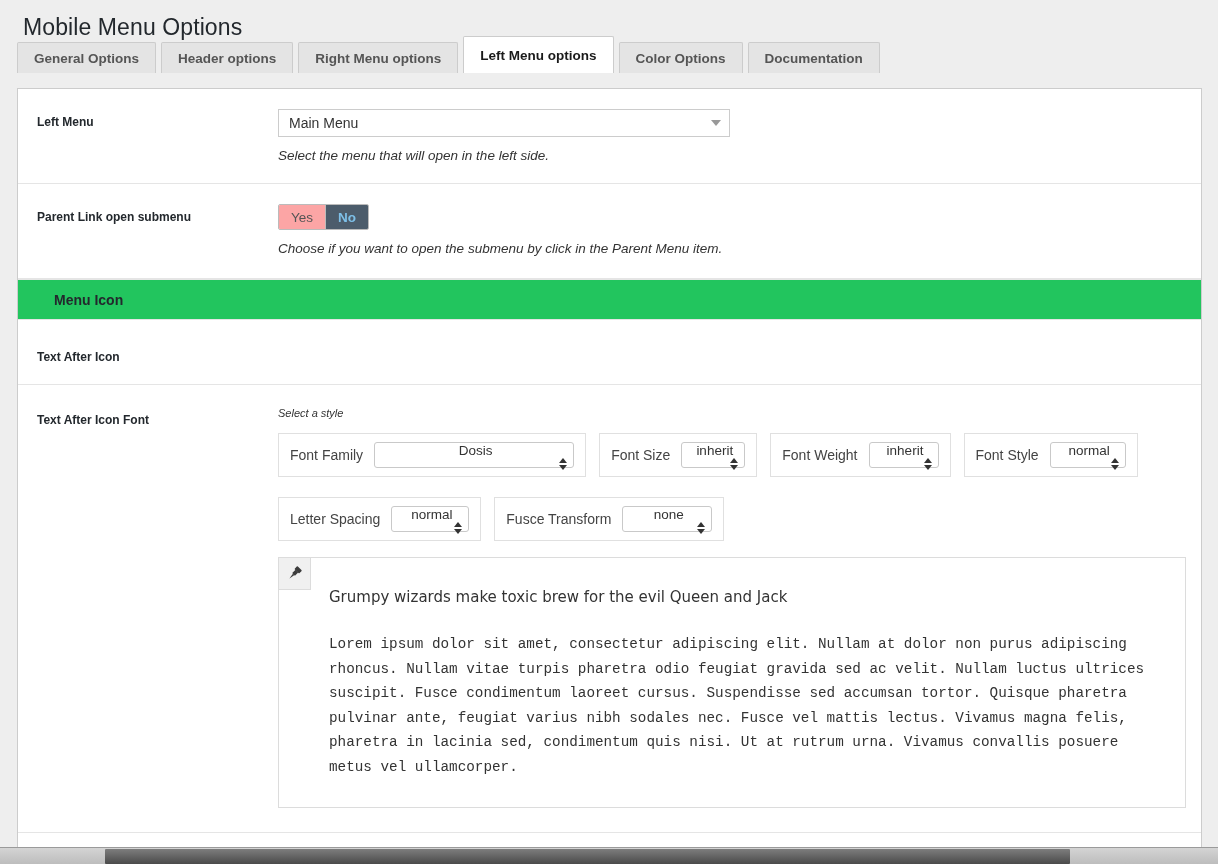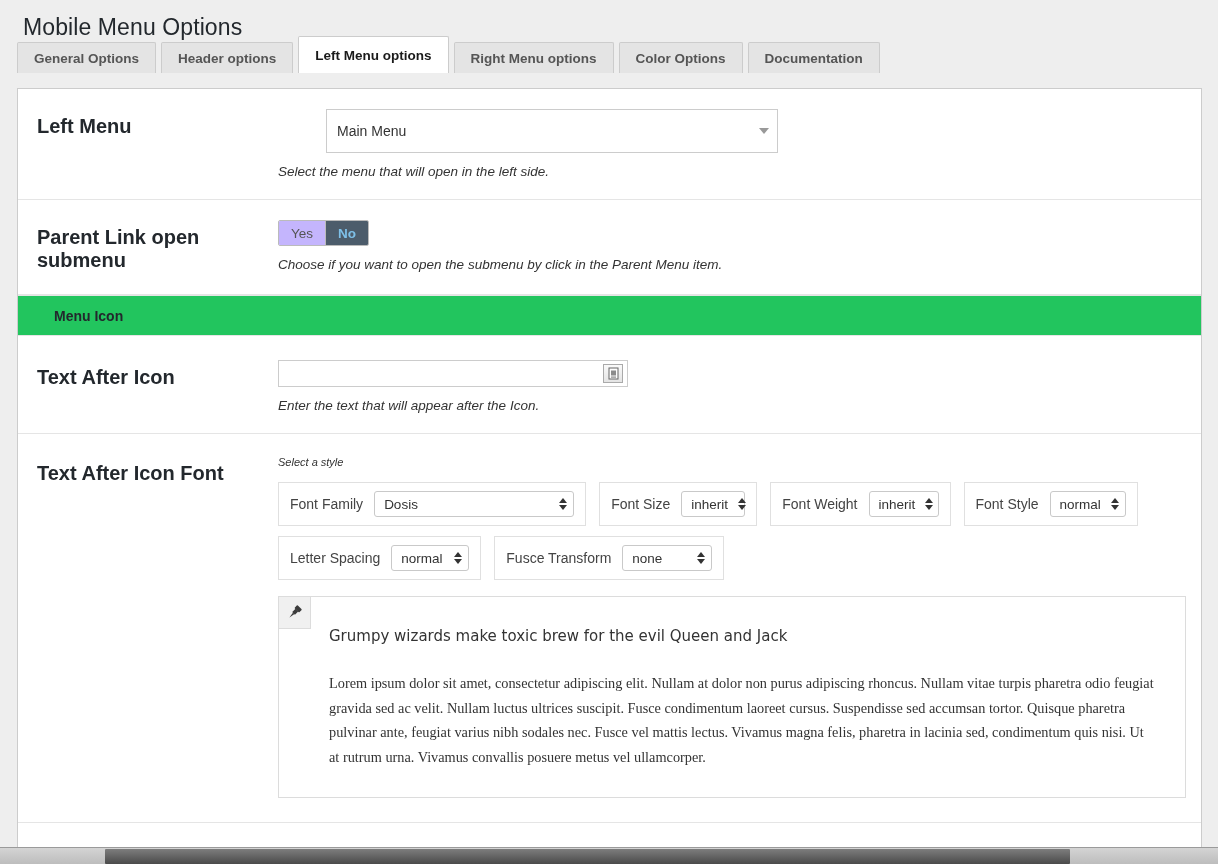--- a/index.html
+++ b/index.html
@@ -72,21 +72,21 @@
     padding: 18px 0 18px 0;
     position: relative;
   }
   .row .label-col {
     width: 260px;
     flex: 0 0 260px;
     padding-left: 19px;
     padding-top: 10px;
   }
   .row .label-col .field-label {
-    font-size: 20px;
+    font-size: 12px;
     font-weight: bold;
     color: #23282d;
   }
   .row .ctrl-col {
     flex: 1 1 auto;
     padding-right: 20px;
     padding-top: 4px;
   }
   .desc {
     font-style: italic;
@@ -105,31 +105,30 @@
     align-items: center;
     padding-left: 36px;
     font-size: 14px;
     font-weight: bold;
     color: #23282d;
   }
 
   
   .big-select {
     width: 452px;
-    height: 44px;
+    height: 28px;
     border: 1px solid #ccc;
     background: #fff;
     display: flex;
     align-items: center;
     padding: 0 8px 0 10px;
     font-size: 14px;
     color: #333;
     position: relative;
     cursor: pointer;
-    margin-left: 48px;
   }
   .big-select .caret {
     margin-left: auto;
     width: 0; height: 0;
     border-left: 5px solid transparent;
     border-right: 5px solid transparent;
     border-top: 6px solid #999;
   }
 
   
@@ -137,21 +136,21 @@
     display: inline-flex;
     border: 1px solid #bbb;
     border-radius: 2px;
     overflow: hidden;
     height: 26px;
   }
   .toggle .opt {
     padding: 0 12px;
     display: flex; align-items: center;
     font-size: 13.5px;
-    background: #c4b5fd;
+    background: #fca5a5;
     color: #555;
     cursor: pointer;
   }
   .toggle .opt + .opt { border-left: 1px solid #bbb; }
   .toggle .opt.on {
     background: #4c5c6b;
     color: #7ec0e8;
     font-weight: bold;
   }
 
@@ -185,21 +184,21 @@
     flex: 0 0 auto;
   }
 
   
   .select-a-style {
     font-style: italic;
     font-size: 11px;
     color: #333;
     margin-bottom: 14px;
   }
-  .font-rows { display: flex; flex-direction: column; gap: 10px; }
+  .font-rows { display: flex; flex-direction: column; gap: 20px; }
   .font-row { display: flex; gap: 13px; flex-wrap: nowrap; }
   .font-group {
     border: 1px solid #e0e0e0;
     background: #fff;
     padding: 8px 11px;
     display: flex;
     align-items: center;
     gap: 11px;
     height: 44px;
   }
@@ -213,20 +212,21 @@
     border-radius: 3px;
     background: #fff;
     height: 26px;
     display: flex;
     align-items: center;
     padding: 0 6px 0 9px;
     font-size: 13.5px;
     color: #333;
     cursor: pointer;
     white-space: nowrap;
+    flex-direction: column;
   }
   .mini-select .spin {
     margin-left: auto;
     padding-left: 10px;
     display: flex; flex-direction: column;
     gap: 2px;
     line-height: 0;
   }
   .spin i {
     display: block;
@@ -269,21 +269,21 @@
     font-size: 15px;
     color: #333;
     margin: 0 0 26px 0;
     font-family: "DejaVu Sans", sans-serif;
   }
   .preview-body {
     font-size: 14.3px;
     line-height: 1.72;
     color: #333;
     margin: 0;
-    font-family: Liberation Serif, serif;
+    font-family: Liberation Mono, monospace;
   }
 
   
   .hscroll {
     position: absolute;
     left: 0; bottom: 0;
     width: 1218px;
     height: 17px;
     background: linear-gradient(#d4d4d4, #bdbdbd);
     border-top: 1px solid #9a9a9a;
@@ -304,25 +304,25 @@
 
   <div class="page-title">Mobile Menu Options</div>
 
   <div class="tabs">
     <div class="tab">
         <span>General Options</span>
       </div>
     <div class="tab">
         <span>Header options</span>
       </div>
+    <div class="tab">
+        <span>Right Menu options</span>
+      </div>
     <div class="tab active">
         <span>Left Menu options</span>
-      </div>
-    <div class="tab">
-        <span>Right Menu options</span>
       </div>
     <div class="tab">
         <span>Color Options</span>
       </div>
     <div class="tab">
         <span>Documentation</span>
       </div>
   </div>
 
   <div class="panel">
@@ -353,33 +353,20 @@
       </div>
     </div>
 
     <div class="section-head">
       <span>Menu Icon</span>
     </div>
 
     <div class="row" style="padding-top:20px;padding-bottom:20px;">
       <div class="label-col">
         <div class="field-label">Text After Icon</div>
-      </div>
-      <div class="ctrl-col">
-        <div class="text-input-wrap">
-          <input type="text" value="" placeholder="" style="">
-          <span class="media-btn">
-            <svg width="11" height="13" viewBox="0 0 11 13" aria-hidden="true">
-              <rect x="1" y="1" width="9" height="11" fill="#fdfdfd" stroke="#666" stroke-width="1"></rect>
-              <rect x="3" y="3.5" width="5" height="5" fill="#8c8c8c"></rect>
-              <rect x="3" y="9.5" width="5" height="1.2" fill="#8c8c8c"></rect>
-            </svg>
-          </span>
-        </div>
-        <div class="desc">Enter the text that will appear after the Icon.</div>
       </div>
     </div>
 
     <div class="row" style="padding-top:18px;padding-bottom:24px;">
       <div class="label-col">
         <div class="field-label">Text After Icon Font</div>
       </div>
       <div class="ctrl-col">
         <div class="select-a-style">Select a style</div>
 

